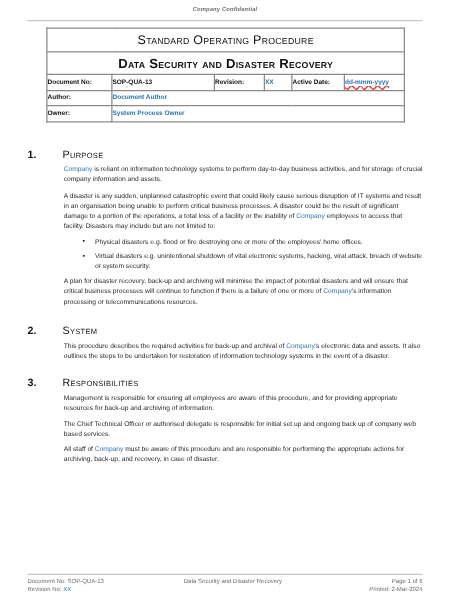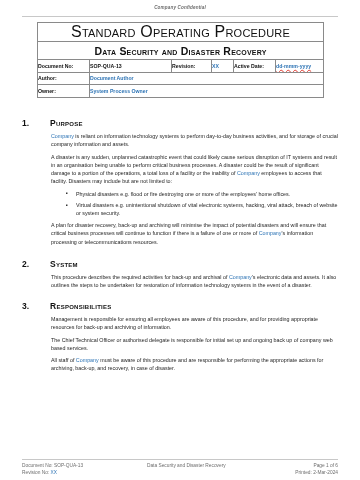--- a/index.html
+++ b/index.html
@@ -52,21 +52,21 @@
     table-layout: fixed;
   }
   .doc-table td {
     border: 0.8px solid #8a8a8a;
     padding: 0;
     vertical-align: middle;
   }
   .title-cell {
     height: 18px;
     text-align: center;
-    font-size: 16px;
+    font-size: 10px;
     font-variant: small-caps;
     letter-spacing: 0.2px;
     color: #111;
   }
   .title-cell.sub {
     font-weight: bold;
     height: 17px;
     font-size: 10.5px;
   }
   .meta-cell {
@@ -120,21 +120,21 @@
   .sec-num {
     width: 44px;
     padding-left: 22px;
     box-sizing: border-box;
     font-size: 8.5px;
     font-weight: bold;
     color: #111;
   }
   .sec-title {
     font-size: 8.5px;
-    font-weight: bold;
+    font-weight: normal;
     font-variant: small-caps;
     letter-spacing: 0.25px;
     color: #111;
     padding-left: 6px;
   }
   .para {
     margin: 0 22px 4.5px 51px;
     font-size: 5.35px;
     line-height: 8.1px;
     color: #1f1f1f;

